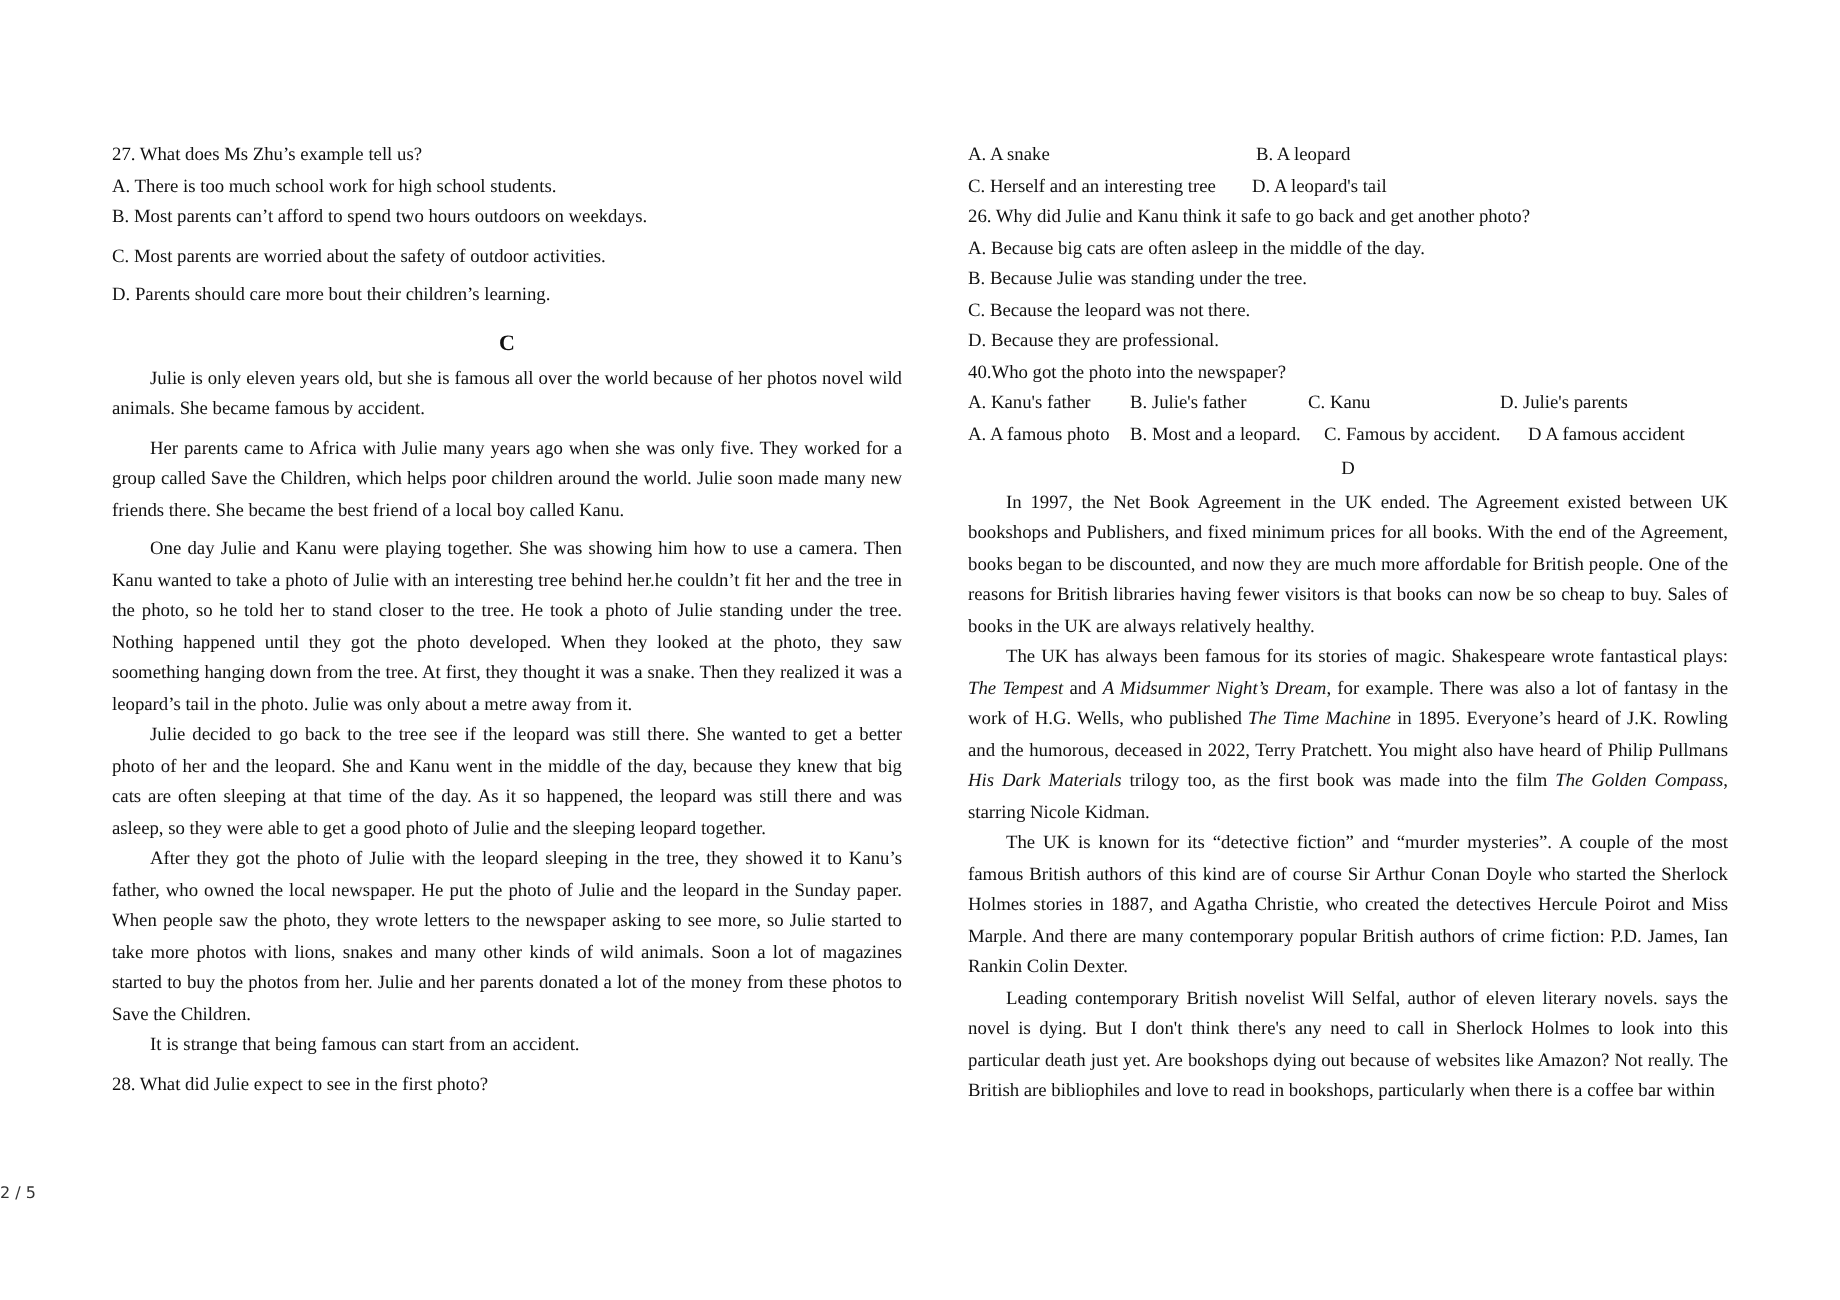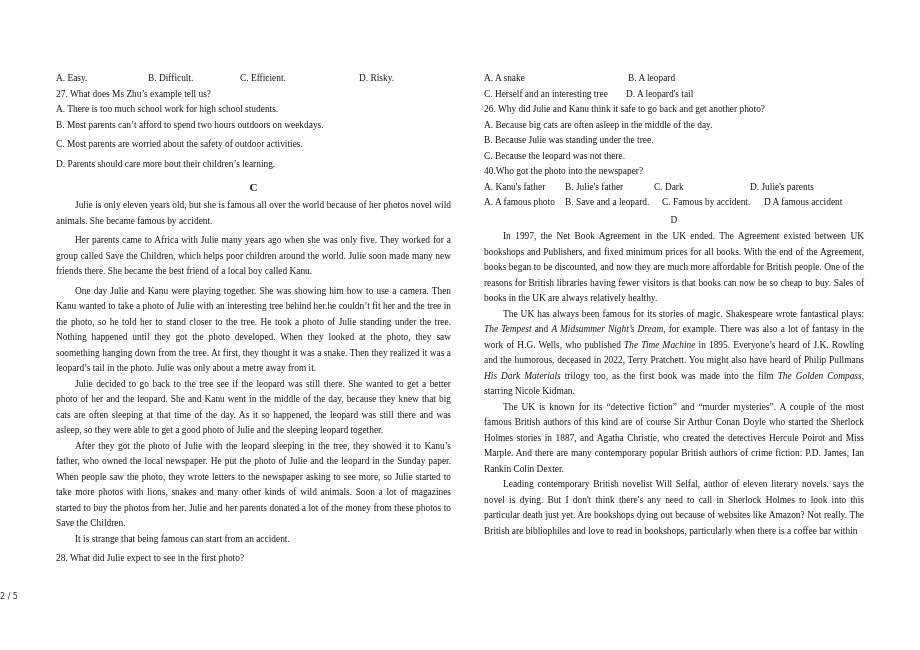--- a/index.html
+++ b/index.html
@@ -15,26 +15,20 @@
   .heading { text-align:center; font-weight:bold; font-size:11px; line-height:18px; margin:6px 0 2px; }
   .heading-d { text-align:center; font-size:9.4px; line-height:15.5px; margin:2px 0 1px; }
   i { font-style:italic; }
   .pagenum { position:absolute; top:592px; left:0; width:920px; 
              font-family:"DejaVu Sans", sans-serif; font-size:8px; color:#333; }
 </style>
 </head>
 <body>
 
 <div class="col left">
-  <div class="line">
-    <span class="opt" style="left:0">A. Easy.</span>
-    <span class="opt" style="left:92px">B. Difficult.</span>
-    <span class="opt" style="left:184px">C. Efficient.</span>
-    <span class="opt" style="left:303px">D. Risky.</span>
-  </div>
   <div class="line">27. What does Ms Zhu’s example tell us?</div>
   <div class="line">A. There is too much school work for high school students.</div>
   <div class="line">B. Most parents can’t afford to spend two hours outdoors on weekdays.</div>
   <div class="gap"></div>
   <div class="line">C. Most parents are worried about the safety of outdoor activities.</div>
   <div class="gap"></div>
   <div class="line">D. Parents should care more bout their children’s learning.</div>
 
   <div class="heading">C</div>
   <p class="para">Julie is only eleven years old, but she is famous all over the world because of her photos novel wild animals. She became famous by accident.</p>
@@ -55,30 +49,31 @@
     <span class="opt" style="left:144px">B. A leopard</span>
   </div>
   <div class="line">
     <span class="opt" style="left:0">C. Herself and an interesting tree</span>
     <span class="opt" style="left:142px">D. A leopard's tail</span>
   </div>
   <div class="line">26. Why did Julie and Kanu think it safe to go back and get another photo?</div>
   <div class="line">A. Because big cats are often asleep in the middle of the day.</div>
   <div class="line">B. Because Julie was standing under the tree.</div>
   <div class="line">C. Because the leopard was not there.</div>
+  <div class="line">D. Because they are professional.</div>
   <div class="line">40.Who got the photo into the newspaper?</div>
   <div class="line">
     <span class="opt" style="left:0">A. Kanu's father</span>
     <span class="opt" style="left:81px">B. Julie's father</span>
-    <span class="opt" style="left:170px">C. Dark</span>
+    <span class="opt" style="left:170px">C. Kanu</span>
     <span class="opt" style="left:266px">D. Julie's parents</span>
   </div>
   <div class="line">
     <span class="opt" style="left:0">A. A famous photo</span>
-    <span class="opt" style="left:81px">B. Save and a leopard.</span>
+    <span class="opt" style="left:81px">B. Most and a leopard.</span>
     <span class="opt" style="left:178px">C. Famous by accident.</span>
     <span class="opt" style="left:280px">D A famous accident</span>
   </div>
 
   <div class="heading-d">D</div>
   <p class="para">In 1997, the Net Book Agreement in the UK ended. The Agreement existed between UK bookshops and Publishers, and fixed minimum prices for all books. With the end of the Agreement, books began to be discounted, and now they are much more affordable for British people. One of the reasons for British libraries having fewer visitors is that books can now be so cheap to buy. Sales of books in the UK are always relatively healthy.</p>
   <p class="para"><span>The UK has always been famous for its stories of magic. Shakespeare wrote fantastical plays: </span><i>The Tempest</i><span> and </span><i>A Midsummer Night’s Dream</i><span>, for example. There was also a lot of fantasy in the work of H.G. Wells, who published </span><i>The Time Machine</i><span> in 1895. Everyone’s heard of J.K. Rowling and the humorous, deceased in 2022, Terry Pratchett. You might also have heard of Philip Pullmans </span><i>His Dark Materials</i><span> trilogy too, as the first book was made into the film </span><i>The Golden Compass</i><span>, starring Nicole Kidman.</span></p>
   <p class="para">The UK is known for its “detective fiction” and “murder mysteries”. A couple of the most famous British authors of this kind are of course Sir Arthur Conan Doyle who started the Sherlock Holmes stories in 1887, and Agatha Christie, who created the detectives Hercule Poirot and Miss Marple. And there are many contemporary popular British authors of crime fiction: P.D. James, Ian Rankin Colin Dexter.</p>
   <p class="para">Leading contemporary British novelist Will Selfal, author of eleven literary novels. says the novel is dying. But I don't think there's any need to call in Sherlock Holmes to look into this particular death just yet. Are bookshops dying out because of websites like Amazon? Not really. The British are bibliophiles and love to read in bookshops, particularly when there is a coffee bar within</p>
 </div>

